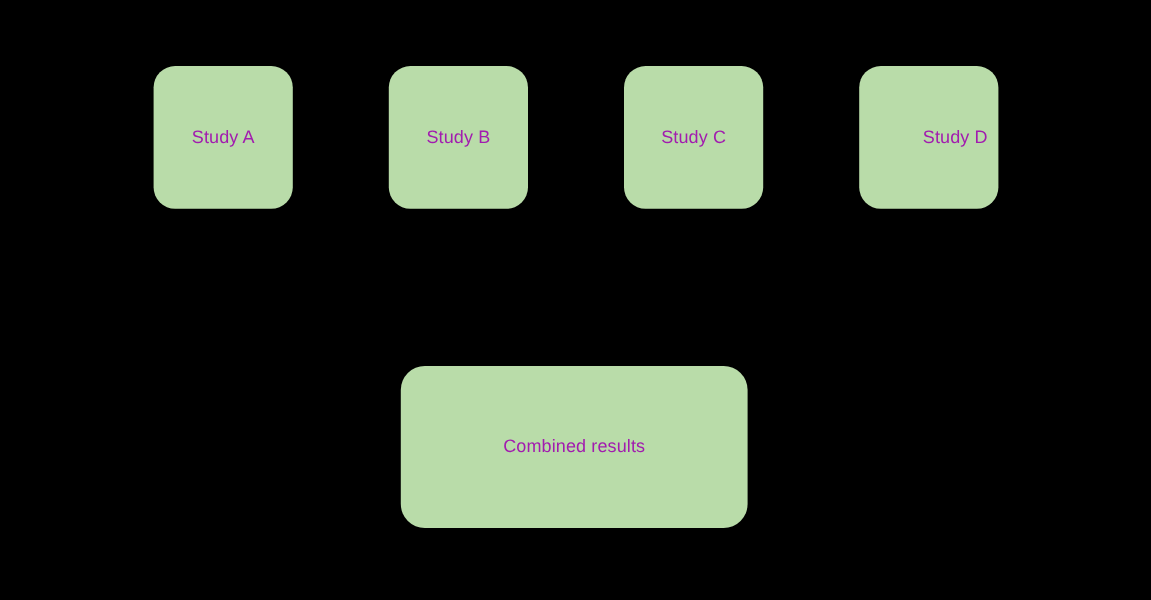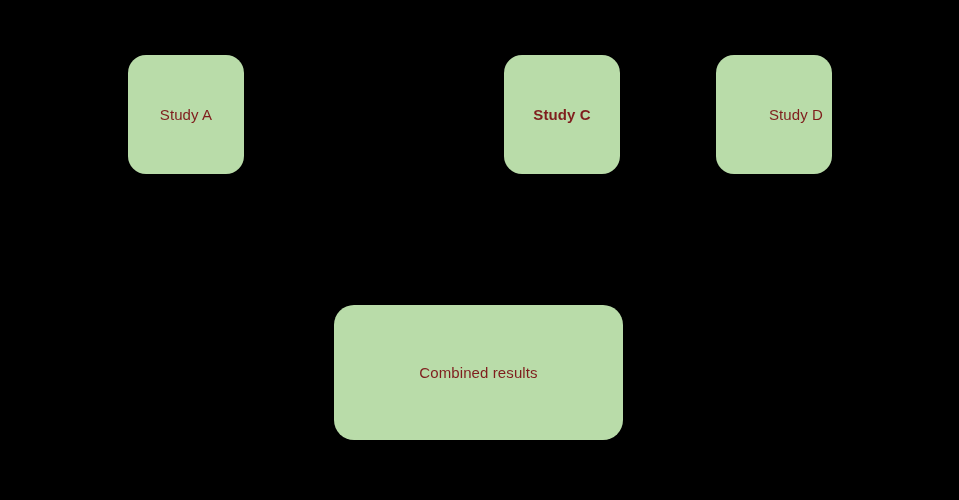--- a/index.html
+++ b/index.html
@@ -18,57 +18,60 @@
     overflow: hidden;
   }
   .node {
     position: absolute;
     box-sizing: border-box;
     background: #b9dca9;
     border-radius: 18px;
     display: flex;
     align-items: center;
     justify-content: center;
-    color: #7f1d1d;
+    color: #a21caf;
     font-family: "Liberation Sans", sans-serif;
     font-size: 15px;
     line-height: 1.2;
     letter-spacing: 0.1px;
     text-align: center;
     white-space: nowrap;
     user-select: none;
   }
   .node-label {
     display: block;
   }
   .study-node {
     width: 116px;
     height: 119px;
   }
   #node-study-a { left: 128px; top: 55px; }
   #node-study-b { left: 324px; top: 55px; }
-  #node-study-c { left: 504px; top: 55px; font-weight: bold; }
+  #node-study-c { left: 520px; top: 55px; }
   #node-study-d { left: 716px; top: 55px; padding-left: 44px; }
   #node-combined {
     left: 334px;
     top: 305px;
     width: 289px;
     height: 135px;
     border-radius: 20px;
   }
 </style>
 </head>
 <body>
 
 <div id="canvas">
 
   <div class="node study-node" id="node-study-a">
     <span class="node-label">Study A</span>
   </div>
 
+  <div class="node study-node" id="node-study-b">
+    <span class="node-label">Study B</span>
+  </div>
 
   <div class="node study-node" id="node-study-c">
     <span class="node-label">Study C</span>
   </div>
 
   <div class="node study-node" id="node-study-d">
     <span class="node-label">Study D</span>
   </div>
 
   <div class="node" id="node-combined">

